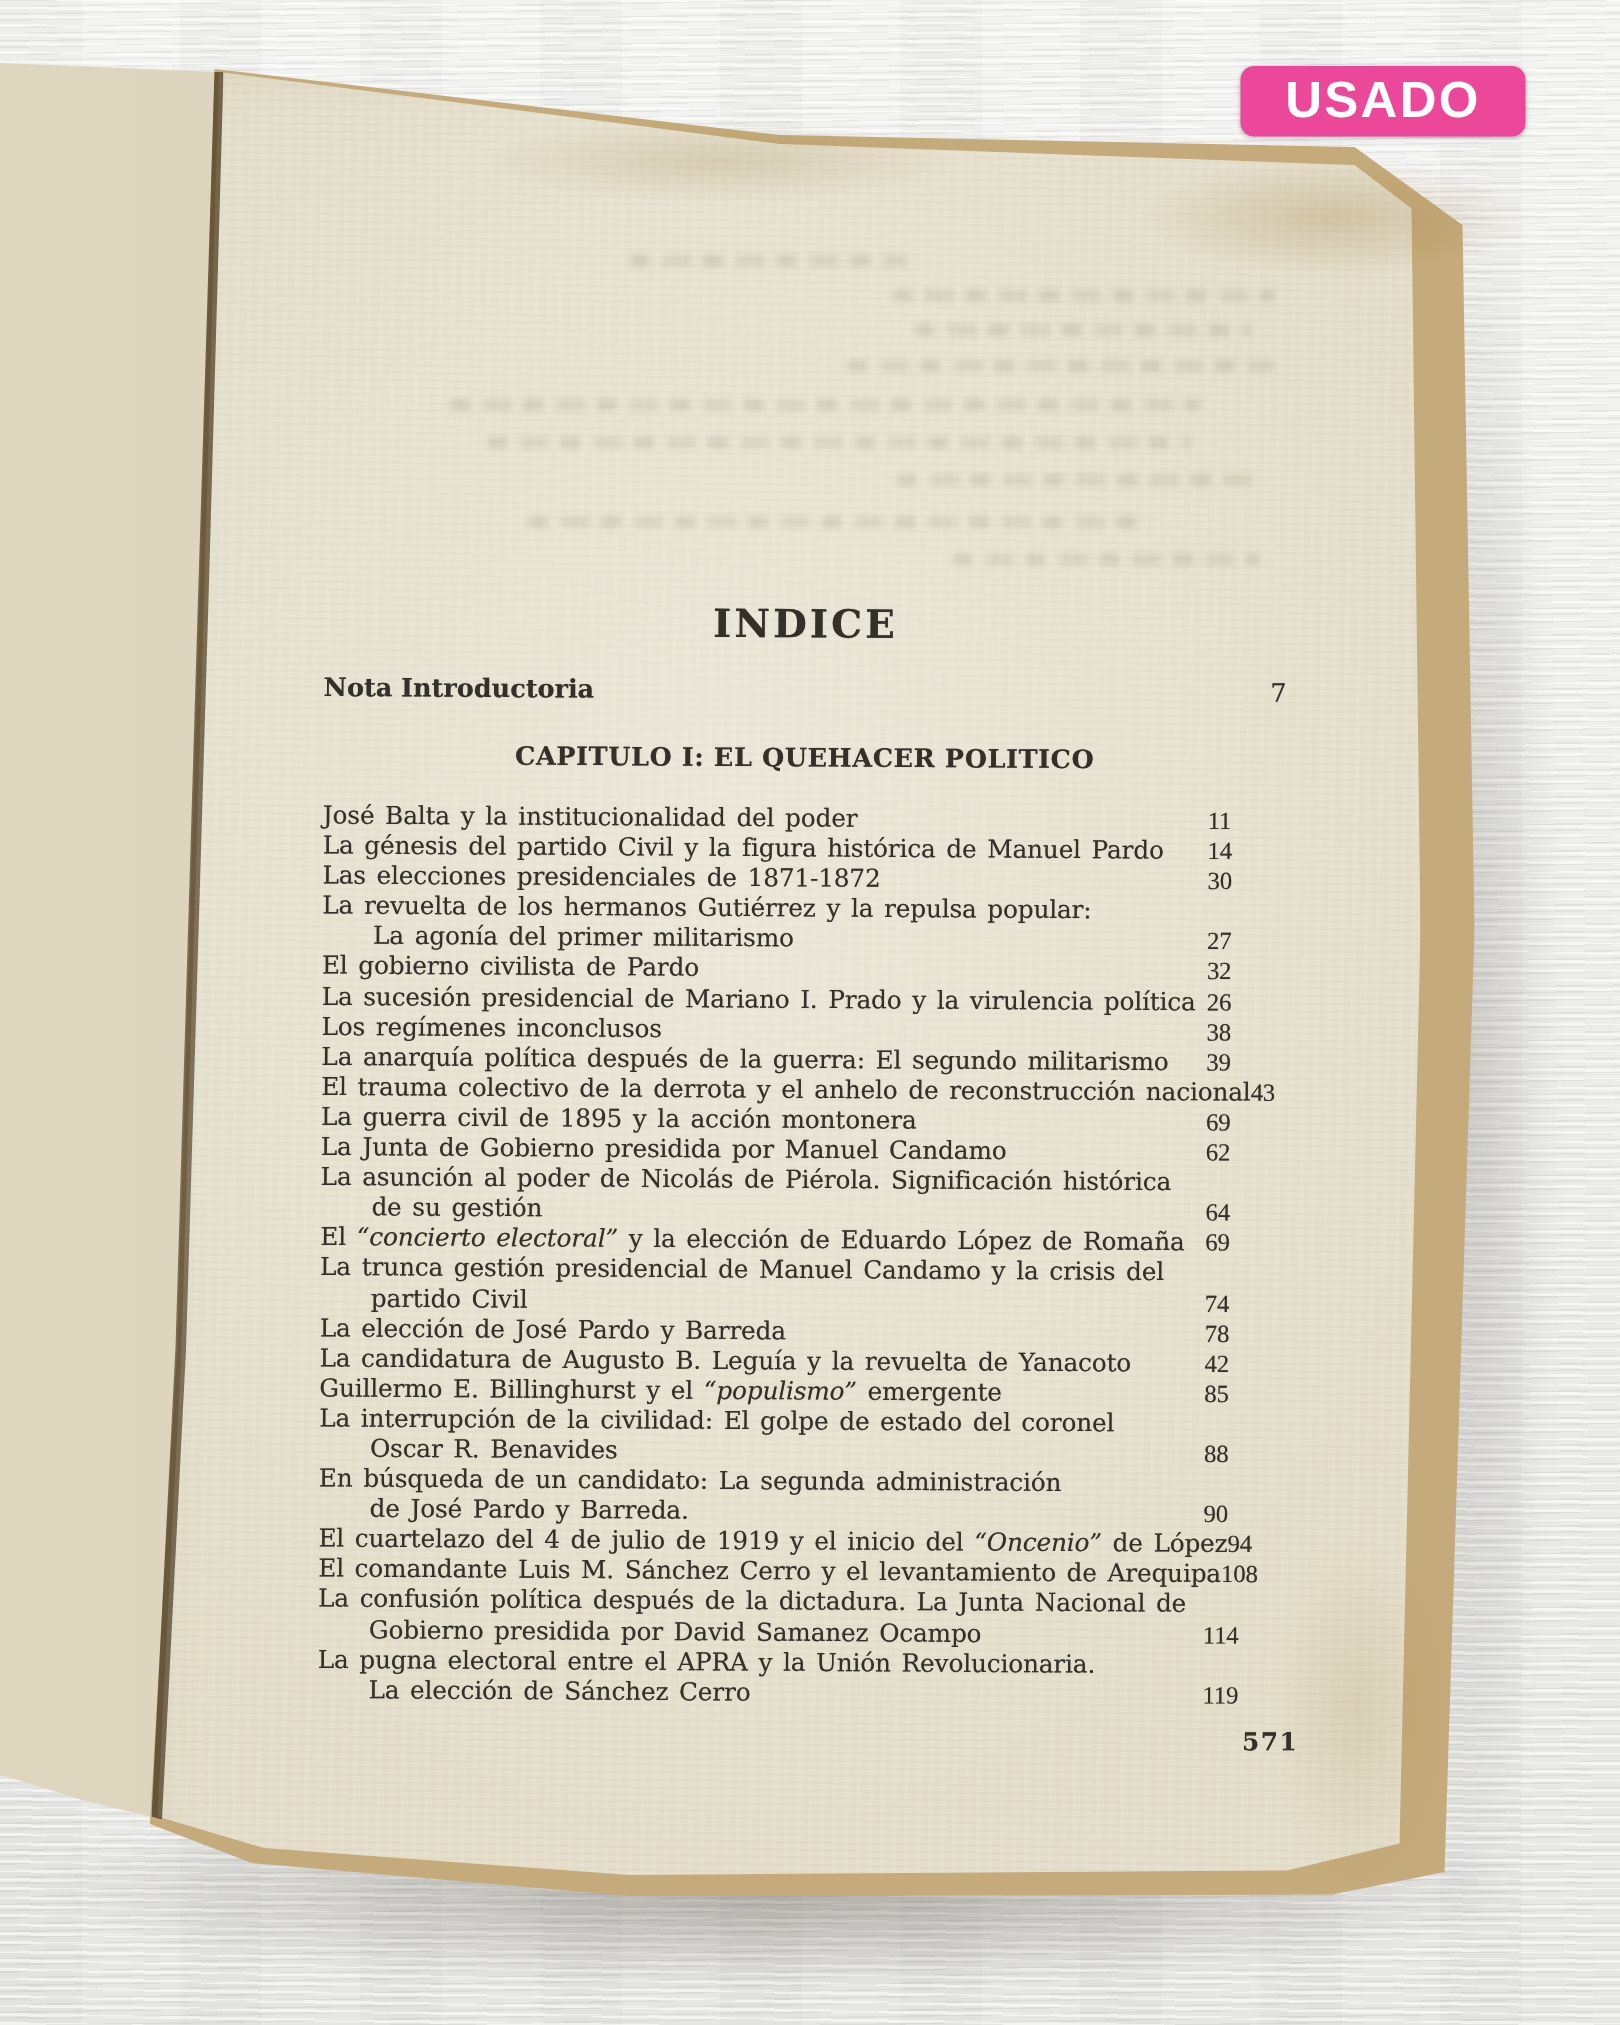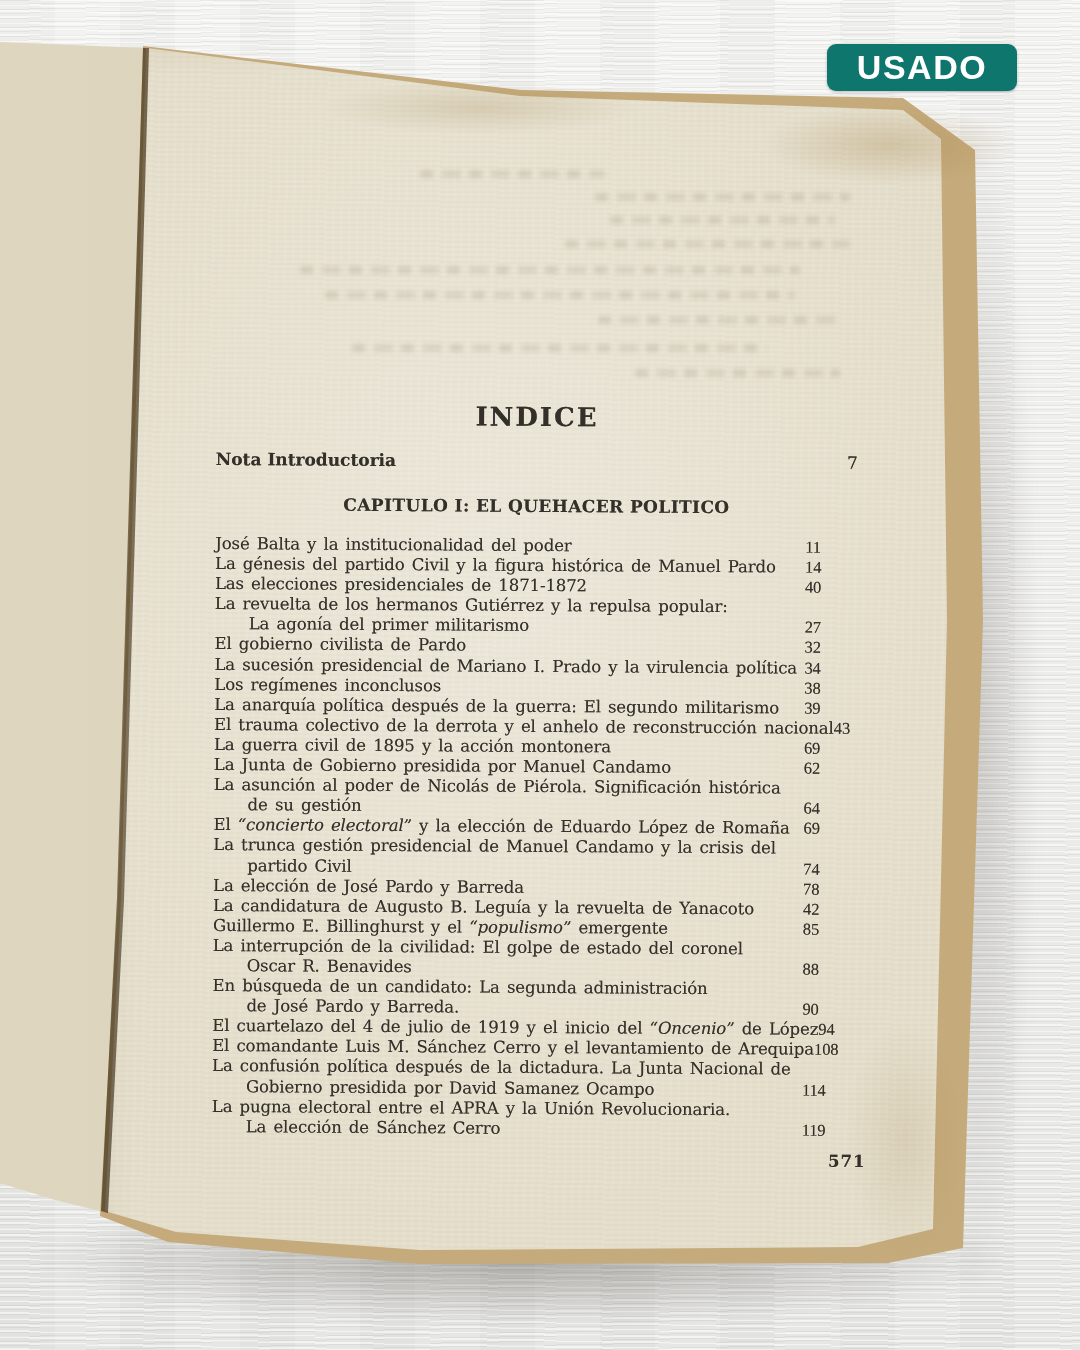--- a/index.html
+++ b/index.html
@@ -148,37 +148,37 @@
       <div class="toc-row">
         <span class="toc-text"><span>José Balta y la institucionalidad del poder</span></span>
         <span class="toc-num">11</span>
       </div>
       <div class="toc-row">
         <span class="toc-text"><span>La génesis del partido Civil y la figura histórica de Manuel Pardo</span></span>
         <span class="toc-num">14</span>
       </div>
       <div class="toc-row">
         <span class="toc-text"><span>Las elecciones presidenciales de 1871-1872</span></span>
-        <span class="toc-num">40</span>
+        <span class="toc-num">30</span>
       </div>
       <div class="toc-row">
         <span class="toc-text"><span>La revuelta de los hermanos Gutiérrez y la repulsa popular:</span></span>
         <span class="toc-num"></span>
       </div>
       <div class="toc-row indent">
         <span class="toc-text"><span>La agonía del primer militarismo</span></span>
         <span class="toc-num">27</span>
       </div>
       <div class="toc-row">
         <span class="toc-text"><span>El gobierno civilista de Pardo</span></span>
         <span class="toc-num">32</span>
       </div>
       <div class="toc-row">
         <span class="toc-text"><span>La sucesión presidencial de Mariano I. Prado y la virulencia política</span></span>
-        <span class="toc-num">34</span>
+        <span class="toc-num">26</span>
       </div>
       <div class="toc-row">
         <span class="toc-text"><span>Los regímenes inconclusos</span></span>
         <span class="toc-num">38</span>
       </div>
       <div class="toc-row">
         <span class="toc-text"><span>La anarquía política después de la guerra: El segundo militarismo</span></span>
         <span class="toc-num">39</span>
       </div>
       <div class="toc-row">
@@ -262,15 +262,15 @@
         <span class="toc-num"></span>
       </div>
       <div class="toc-row indent">
         <span class="toc-text"><span>La elección de Sánchez Cerro</span></span>
         <span class="toc-num">119</span>
       </div>
     </div>
   <div class="folio">571</div>
 </div>
 
-<div class="usado-badge" style="background-color: #0f766e; color: rgb(255, 255, 255);">
+<div class="usado-badge" style="background-color: #ec4899; color: rgb(255, 255, 255);">
   <span>USADO</span>
 </div>
 
 </body></html>

